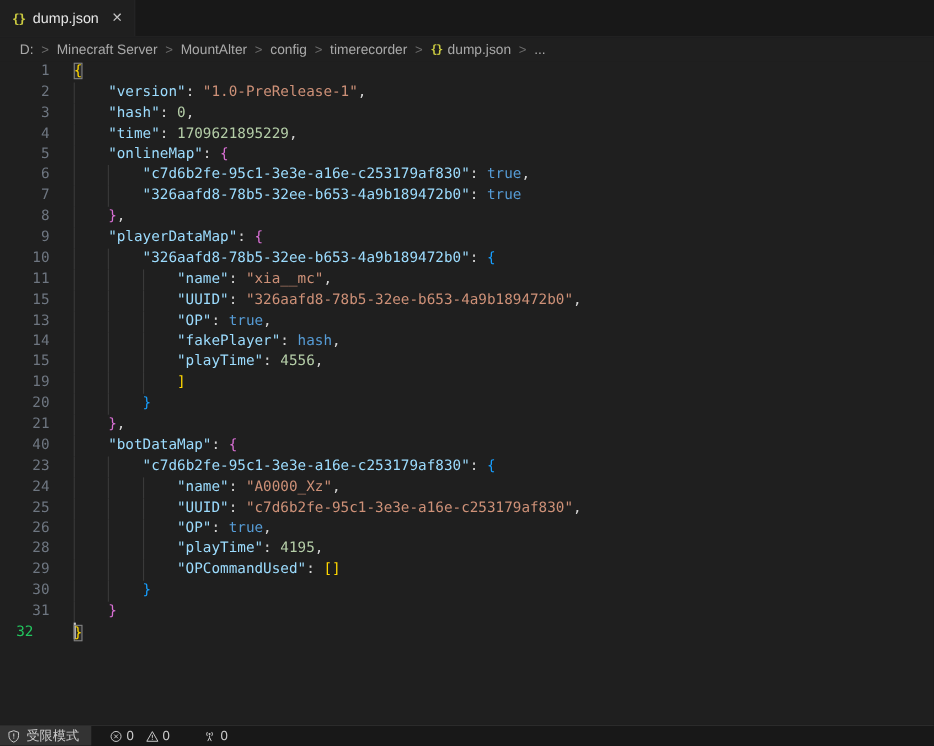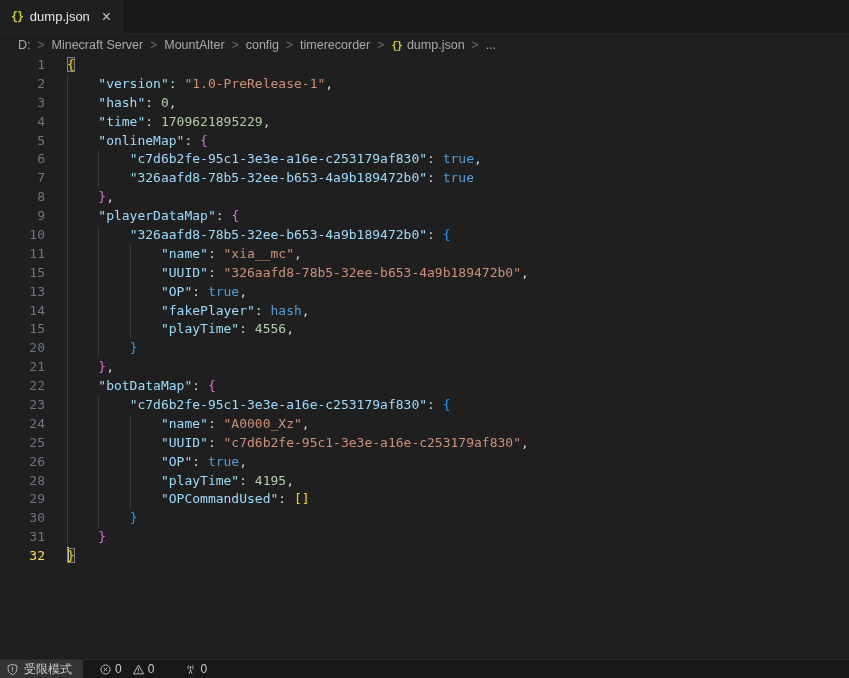--- a/index.html
+++ b/index.html
@@ -19,21 +19,21 @@
               font-size:12.5px;color:#a9a9a9;background:#1f1f1f;}
   .bc-item{display:flex;align-items:center;gap:5px;cursor:pointer;}
   .bc-sep{color:#6e6e6e;font-size:12px;}
   .bc-icon{color:#cbcb41;font-family:"DejaVu Sans Mono",monospace;font-size:10.5px;font-weight:bold;letter-spacing:-1px;}
 
   
   .editor{position:absolute;top:56px;left:0;right:0;bottom:18px;overflow:hidden;
           font-family:"DejaVu Sans Mono","Liberation Mono",monospace;font-size:13px;background:#1f1f1f;}
   .code-line{display:flex;height:18.9px;line-height:18.9px;}
   .ln{width:45px;text-align:right;color:#6e7681;flex:none;}
-  .ln.active{color:#fde047;}
+  .ln.active{color:#22c55e;text-align:center;}
   .lc{margin-left:22px;white-space:pre;position:relative;flex:1;}
   .guide{position:absolute;top:0;bottom:0;width:1px;background:#3a3a3a;}
   .tk.pk{color:#9cdcfe}
   .tk.st{color:#ce9178}
   .tk.nu{color:#b5cea8}
   .tk.kw{color:#569cd6}
   .tk.pu{color:#d4d4d4}
   .tk.b1{color:#ffd700}
   .tk.b2{color:#da70d6}
   .tk.b3{color:#179fff}
@@ -149,29 +149,33 @@
       </div>
       <div class="code-line">
         <div class="ln">14</div>
         <div class="lc"><span class="guide" style="left: 0ch;"></span><span class="guide" style="left: 4ch;"></span><span class="guide" style="left: 8ch;"></span><span>            </span><span class="tk pk">"fakePlayer"</span><span class="tk pu">: </span><span class="tk kw">hash</span><span class="tk pu">,</span></div>
       </div>
       <div class="code-line">
         <div class="ln">15</div>
         <div class="lc"><span class="guide" style="left: 0ch;"></span><span class="guide" style="left: 4ch;"></span><span class="guide" style="left: 8ch;"></span><span>            </span><span class="tk pk">"playTime"</span><span class="tk pu">: </span><span class="tk nu">4556</span><span class="tk pu">,</span></div>
       </div>
       <div class="code-line">
+        <div class="ln">19</div>
+        <div class="lc"><span class="guide" style="left: 0ch;"></span><span class="guide" style="left: 4ch;"></span><span class="guide" style="left: 8ch;"></span><span>            </span><span class="tk b1">]</span></div>
+      </div>
+      <div class="code-line">
         <div class="ln">20</div>
         <div class="lc"><span class="guide" style="left: 0ch;"></span><span class="guide" style="left: 4ch;"></span><span>        </span><span class="tk b3">}</span></div>
       </div>
       <div class="code-line">
         <div class="ln">21</div>
         <div class="lc"><span class="guide" style="left: 0ch;"></span><span>    </span><span class="tk b2">}</span><span class="tk pu">,</span></div>
       </div>
       <div class="code-line">
-        <div class="ln">22</div>
+        <div class="ln">40</div>
         <div class="lc"><span class="guide" style="left: 0ch;"></span><span>    </span><span class="tk pk">"botDataMap"</span><span class="tk pu">: </span><span class="tk b2">{</span></div>
       </div>
       <div class="code-line">
         <div class="ln">23</div>
         <div class="lc"><span class="guide" style="left: 0ch;"></span><span class="guide" style="left: 4ch;"></span><span>        </span><span class="tk pk">"c7d6b2fe-95c1-3e3e-a16e-c253179af830"</span><span class="tk pu">: </span><span class="tk b3">{</span></div>
       </div>
       <div class="code-line">
         <div class="ln">24</div>
         <div class="lc"><span class="guide" style="left: 0ch;"></span><span class="guide" style="left: 4ch;"></span><span class="guide" style="left: 8ch;"></span><span>            </span><span class="tk pk">"name"</span><span class="tk pu">: </span><span class="tk st">"A0000_Xz"</span><span class="tk pu">,</span></div>
       </div>

